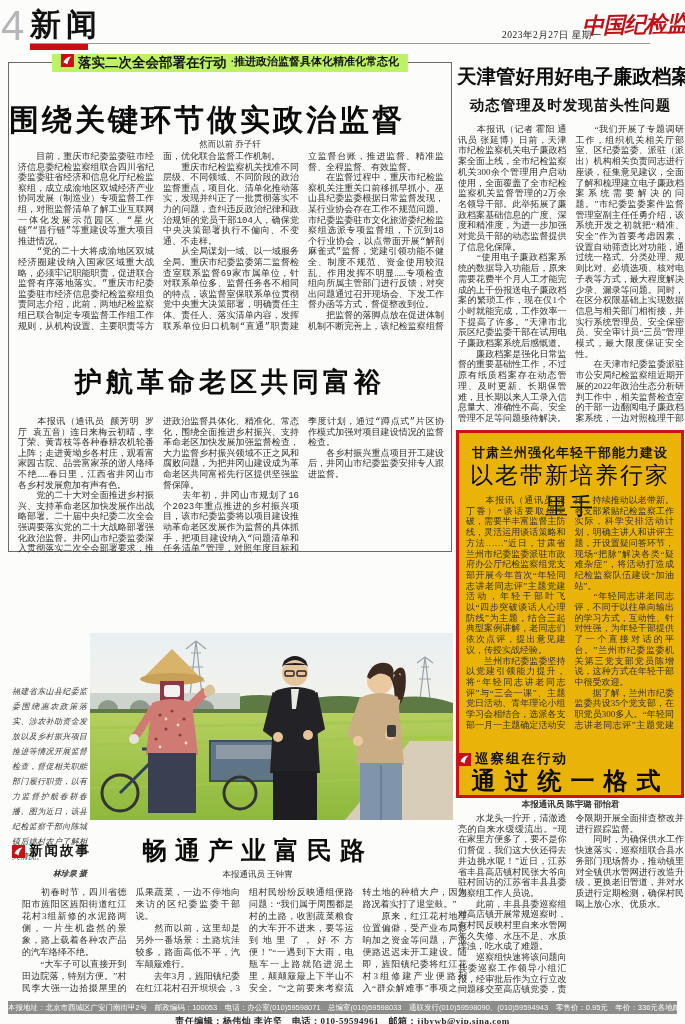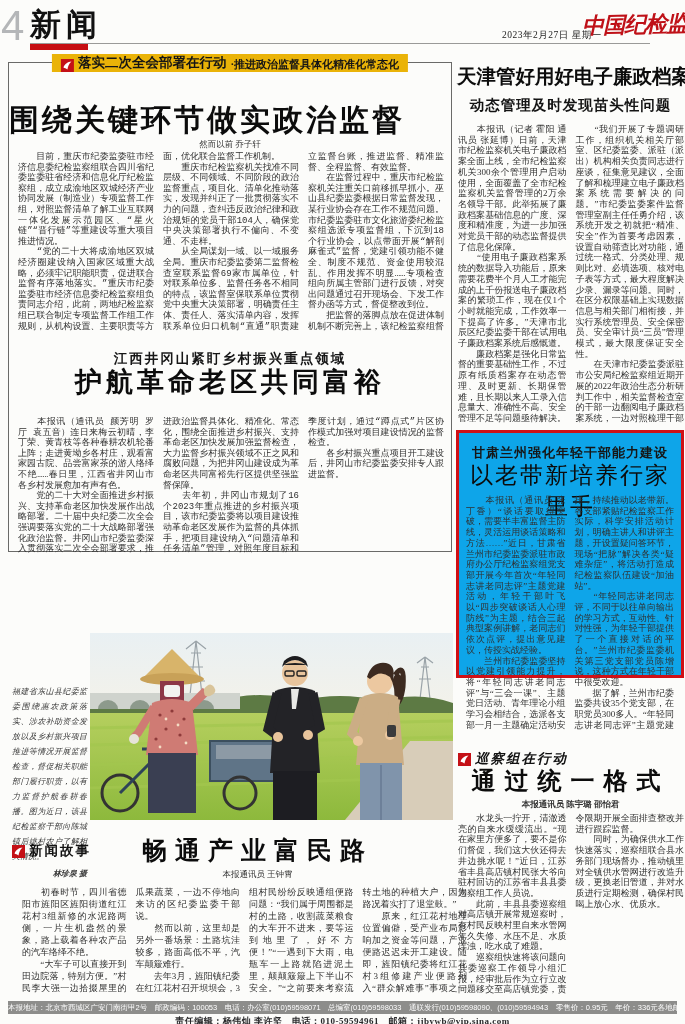--- a/index.html
+++ b/index.html
@@ -9,21 +9,21 @@
   
   .page-number { position:absolute; left:1px; top:2px; font-size:42px; font-weight:400; color:#b4b6b8; font-family:"Liberation Sans", sans-serif; }
   .section-title { position:absolute; left:30px; top:4px; font-size:31px; font-weight:bold; color:#111; letter-spacing:5px; }
   .header-rule { position:absolute; left:30px; top:43px; width:620px; height:1px; background:#9a9a98; }
   .header-redbar { position:absolute; left:30px; top:44px; width:58px; height:6px; background:#c60e13; }
   .header-date { position:absolute; left:502px; top:29px; font-size:9.5px; color:#222; letter-spacing:.5px; }
   .masthead { position:absolute; left:582px; top:13px; width:100px; font-size:22px; line-height:1.1; font-weight:bold; font-style:italic; color:#bf1118; transform:rotate(-1.5deg); letter-spacing:-1px; white-space:nowrap; }
 
   
   .main-box { position:absolute; left:8px; top:62px; width:444px; height:490px; border:1px solid #6a6a68; }
-  .banner { position:absolute; top:-9px; left:50%; transform:translateX(-50%); background:#eab308; padding:0 9px; white-space:nowrap; display:flex; align-items:flex-end; gap:4px; }
+  .banner { position:absolute; top:-9px; left:50%; transform:translateX(-50%); background:#bef264; padding:0 9px; white-space:nowrap; display:flex; align-items:flex-start; gap:4px; }
   .banner-main { font-size:13.5px; font-weight:bold; color:#151515; }
   .banner-sub { font-size:11px; font-weight:bold; color:#151515; }
   .red-icon { display:inline-block; width:13px; height:13px; background:#c41016; position:relative; flex:none; }
   .red-icon svg { position:absolute; inset:0; }
 
   .kicker { position:absolute; width:100%; text-align:center; font-weight:bold; color:#161616; }
   .kicker-1 { top:21px; font-size:13.5px; letter-spacing:3px; }
   .headline-1 { position:absolute; top:37px; width:100%; font-size:30px; font-weight:bold; color:#0c0c0c; letter-spacing:3px; }
   .byline-1 { position:absolute; top:76px; width:100%; text-align:center; font-size:8.5px; color:#333; }
   .body-3col { position:absolute; left:9px; width:426px; column-count:3; column-gap:9px; column-fill:auto; overflow:hidden; font-size:9px; line-height:10.6px; text-align:justify; white-space:pre-line; color:#303030;font-family:Liberation Mono, monospace; }
@@ -43,26 +43,26 @@
   .headline-3 { position:absolute; left:60px; top:834px; width:395px; text-align:center; font-size:25px; font-weight:bold; color:#0c0c0c; letter-spacing:8px; }
   .byline-3 { position:absolute; left:60px; top:869px; width:395px; text-align:center; font-size:8.5px; color:#333; }
   .body-4col { position:absolute; left:10px; top:886px; width:445px; height:113px; column-count:4; column-gap:9px; column-fill:auto; overflow:hidden; font-size:9px; line-height:12px; text-align:justify; white-space:pre-line; color:#303030;margin-left:12px; }
 
   
   .headline-tj { position:absolute; left:457px; top:63px; width:227px; text-align:center; font-size:19.5px; font-weight:bold; color:#0c0c0c; letter-spacing:0px; white-space:nowrap; }
   .subhead-tj { position:absolute; left:457px; top:96px; width:227px; text-align:center; font-size:14.5px; font-weight:bold; color:#141414; letter-spacing:1px; }
   .body-2col { position:absolute; left:458px; width:226px; column-count:2; column-gap:9px; column-fill:auto; overflow:hidden; font-size:9px; line-height:10.7px; text-align:justify; white-space:pre-line; color:#303030; }
   .body-tj { top:124px; height:302px; }
 
-  .red-box { position:absolute; left:456px; top:430px; width:228px; height:248px; border:3px solid #d01016; background:#0ea5e9; }
+  .red-box { position:absolute; left:456px; top:430px; width:228px; height:368px; border:3px solid #d01016; background:#eab308; }
   .kicker-lz { position:absolute; top:11px; width:100%; text-align:center; font-size:13px; font-weight:bold; letter-spacing:1px; color:#161616; }
   .headline-lz { position:absolute; top:27px; width:100%; text-align:center; font-size:23px; font-weight:normal; color:#0c0c0c; letter-spacing:2px; }
   .body-lz { position:absolute; left:7px; top:62px; width:208px; height:238px; column-count:2; column-gap:9px; column-fill:auto; overflow:hidden; font-size:9px; line-height:10.7px; text-align:justify; white-space:pre-line; color:#303030; }
 
-  .label-inspect { left:458px; top:750px;font-style:italic; }
+  .label-inspect { left:458px; top:750px; }
   .headline-hs { position:absolute; left:457px; top:765px; width:227px; text-align:center; font-size:24px; font-weight:bold; color:#0c0c0c; letter-spacing:9px; }
   .byline-hs { position:absolute; left:457px; top:799px; width:227px; text-align:center; font-size:8.5px; color:#333;font-weight:bold; }
   .body-hs { top:813px; height:187px; }
 
   
   .footer-bar { position:absolute; left:8px; top:1001px; width:669px; height:13px; background:#8d8d8b; color:#fff; font-size:7.5px; line-height:13px; text-align:center; white-space:nowrap; overflow:hidden; font-family:"Liberation Sans", sans-serif; }
   .footer-line2 { position:absolute; left:0; top:1015px; width:685px; text-align:center; font-size:9px; font-weight:bold; color:#28282a; letter-spacing:.5px; }
 </style>
 </head>
 <body>
@@ -90,21 +90,20 @@
     <div class="headline-1">围绕关键环节做实政治监督</div>
     <div class="byline-1">然而以前 乔子轩</div>
     <div class="body-3col body-a1">　　目前，重庆市纪委监委驻市经济信息委纪检监察组联合四川省纪委监委驻省经济和信息化厅纪检监察组，成立成渝地区双城经济产业协同发展（制造业）专项监督工作组，对照监督清单了解工业互联网一体化发展示范园区、“星火链”“晋行链”等重建设等重大项目推进情况。
 　　“党的二十大将成渝地区双城经济圈建设纳入国家区域重大战略，必须牢记职能职责，促进联合监督有序落地落实。”重庆市纪委监委驻市经济信息委纪检监察组负责同志介绍，此前，两地纪检监察组已联合制定专项监督工作组工作规则，从机构设置、主要职责等方面，优化联合监督工作机制。
 　　重庆市纪检监察机关找准不同层级、不同领域、不同阶段的政治监督重点，项目化、清单化推动落实，发现并纠正了一批贯彻落实不力的问题，查纠违反政治纪律和政治规矩的党员干部104人，确保党中央决策部署执行不偏向、不变通、不走样。
 　　从全局谋划一域、以一域服务全局。重庆市纪委监委第二监督检查室联系监督69家市属单位，针对联系单位多、监督任务各不相同的特点，该监督室保联系单位贯彻党中央重大决策部署，明确责任主体、责任人、落实清单内容，发挥联系单位归口机制“直通”职责建立监督台账，推进监督、精准监督、全程监督、有效监督。
 　　在监督过程中，重庆市纪检监察机关注重关口前移抓早抓小。巫山县纪委监委根据日常监督发现，某行业协会存在工作不规范问题。市纪委监委驻市文化旅游委纪检监察组选派专项监督组，下沉到18个行业协会，以点带面开展“解剖麻雀式”监督，党建引领功能不健全、制度不规范、资金使用较混乱、作用发挥不明显……专项检查组向所属主管部门进行反馈，对突出问题通过召开现场会、下发工作督办函等方式，督促整改到位。
 　　把监督的落脚点放在促进体制机制不断完善上，该纪检监察组督促市文化和旅游委在制度体系建设上健全完善86项制度机制，推动168个行业协会逐项建立较为完善的法人治理结构运行机制，有效堵塞制度漏洞，压缩权力寻租空间。
 　　把“问题清单”转化为“成效清单”的同时，重庆市纪检监察机关围绕政策制定、决策执行、执法审批等权力运行的关键环节，把监督关口前移，防患于未然。市纪委监委立足职责，以党内监督为主导，探索深化纪检监察监督与审计监督、财会监督、统计监督贯通协同的有效路径，持续健全完善监督体系。</div>
 
-    <div class="kicker kicker-2">江西井冈山紧盯乡村振兴重点领域</div>
     <div class="headline-2">护航革命老区共同富裕</div>
     <div class="body-3col body-a2">　　本报讯（通讯员 颜芳明 罗厅 袁五音）连日来梅云初晴，李丁荣、黄青枝等各种春耕农机轮番上阵；走进黄坳乡各村庄，观看富家园古院、品尝富家茶的游人络绎不绝……春日里，江西省井冈山市各乡村发展愈加有声有色。
 　　党的二十大对全面推进乡村振兴、支持革命老区加快发展作出战略部署。二十届中央纪委二次全会强调要落实党的二十大战略部署强化政治监督。井冈山市纪委监委深入贯彻落实二次全会部署要求，推进政治监督具体化、精准化、常态化，围绕全面推进乡村振兴、支持革命老区加快发展加强监督检查，大力监督乡村振兴领域不正之风和腐败问题，为把井冈山建设成为革命老区共同富裕先行区提供坚强监督保障。
 　　去年初，井冈山市规划了16个2023年重点推进的乡村振兴项目，该市纪委监委将以项目建设推动革命老区发展作为监督的具体抓手，把项目建设纳入“问题清单和任务清单”管理，对照年度目标和季度计划，通过“蹲点式”片区协作模式加强对项目建设情况的监督检查。
 　　各乡村振兴重点项目开工建设后，井冈山市纪委监委安排专人跟进监督。</div>
   </div>
 
   <div class="photo-caption">
     <span>福建省东山县纪委监委围绕惠农政策落实、涉农补助资金发放以及乡村振兴项目推进等情况开展监督检查，督促相关职能部门履行职责，以有力监督护航春耕春播。图为近日，该县纪检监察干部向陈城镇后姚村农户了解相关情况。</span>
     <span class="photo-credit">林珍泉 摄</span>

